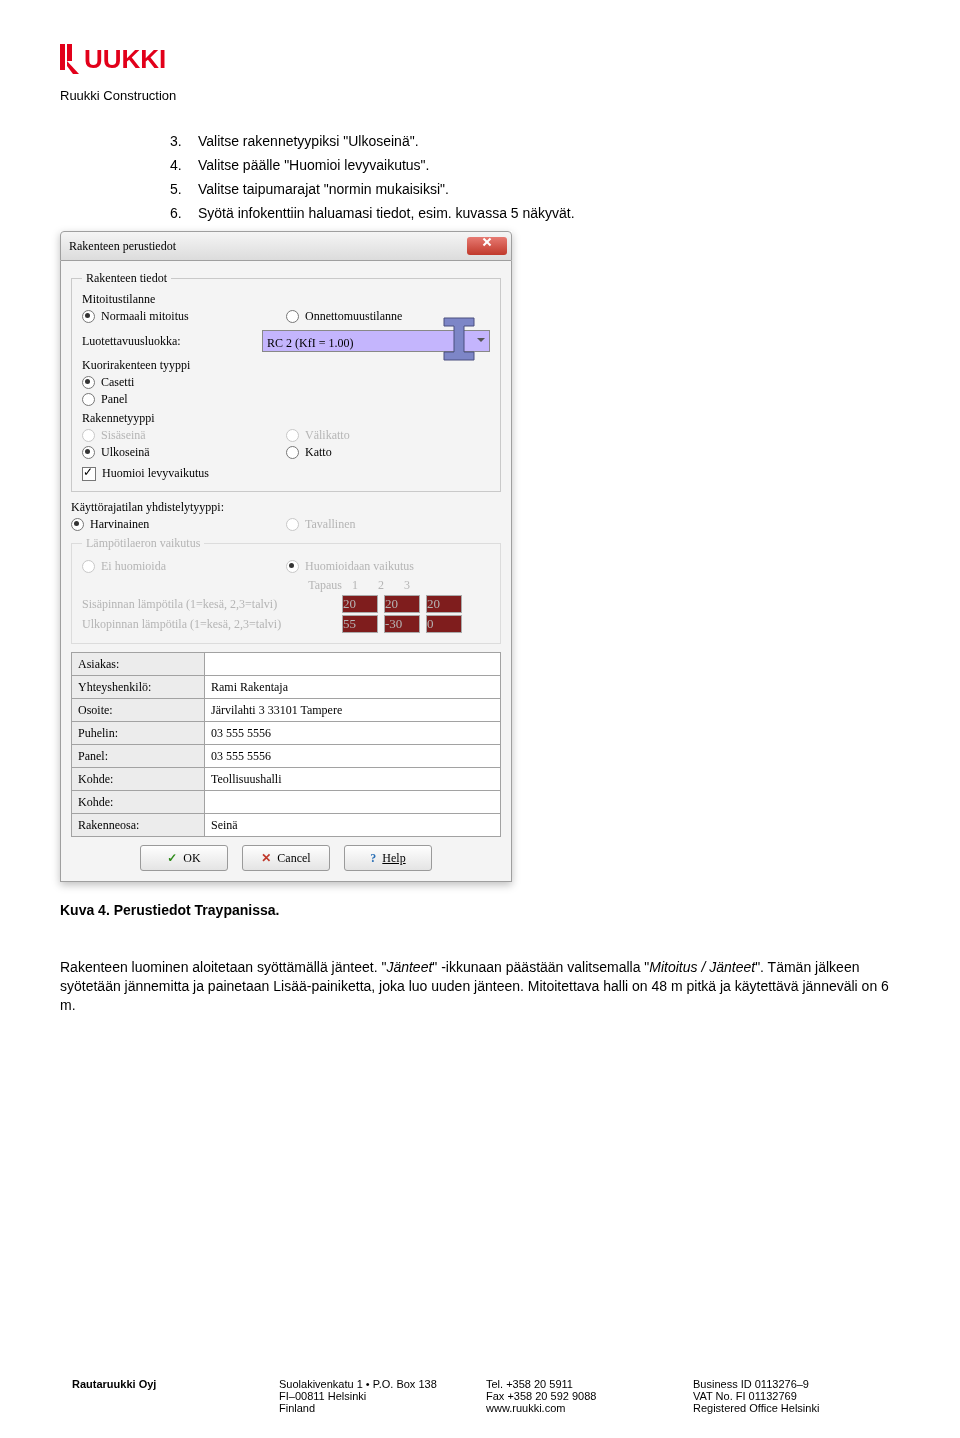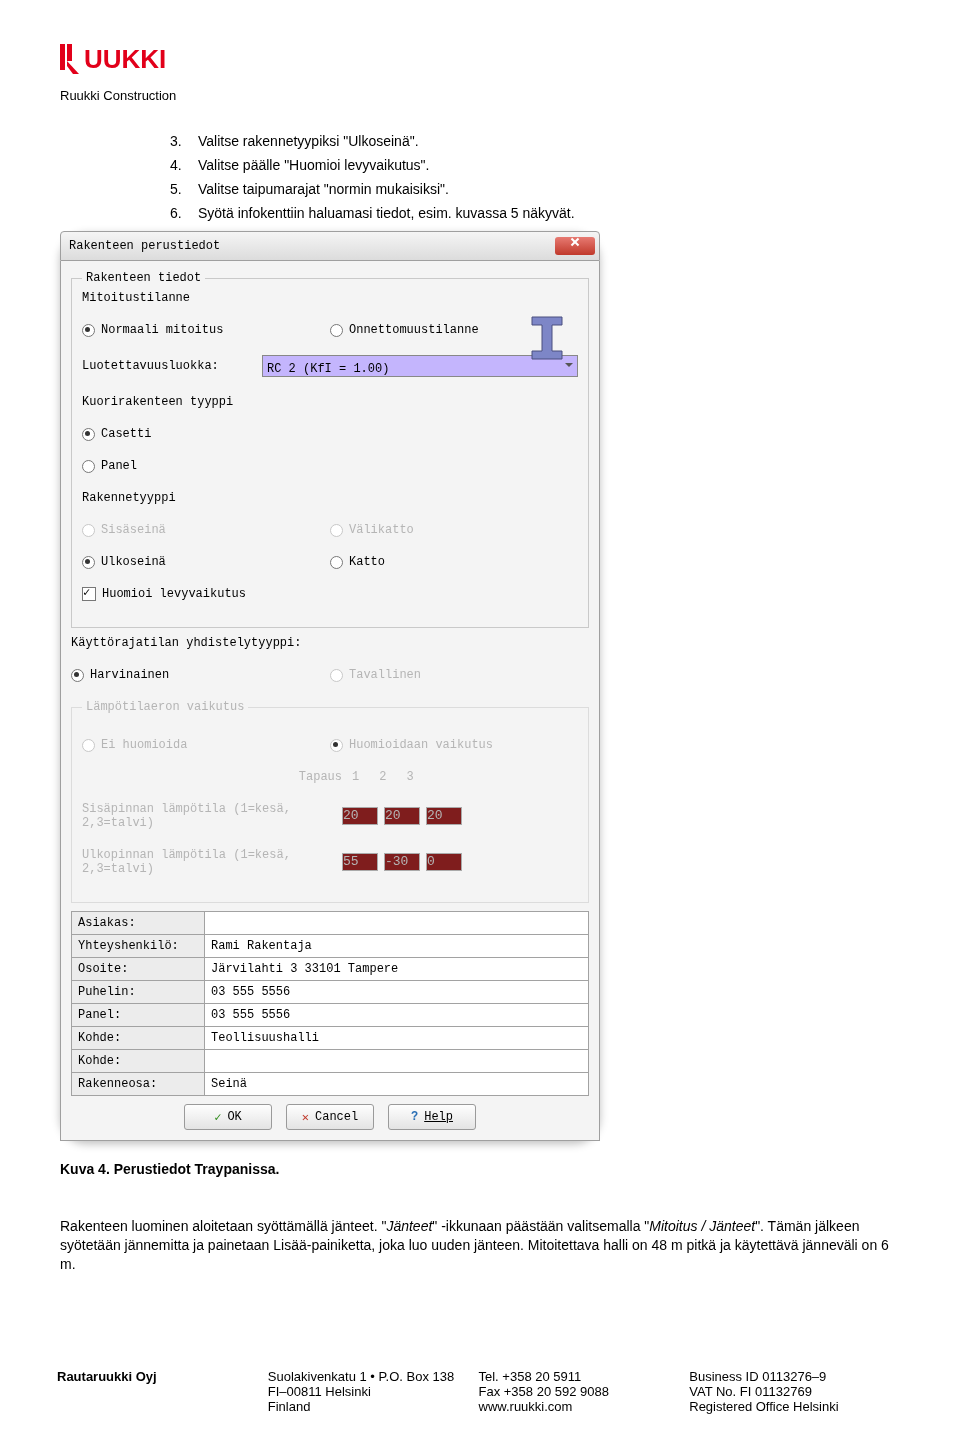--- a/index.html
+++ b/index.html
@@ -25,27 +25,26 @@
     font-size: 14px;
   }
   .list { margin-bottom: 10px; }
   .list-row { display: flex; margin-bottom: 8px; }
   .list-num { width: 28px; }
   .bold { font-weight: bold; }
 
   
   .shot {
     margin-left: 0;
-    width: 540px;
+    width: 452px;
     margin-top: 10px;
     box-shadow: 0 3px 8px rgba(0,0,0,0.25);
-    font-family: Liberation Mono, monospace;
+    font-family: Liberation Serif, serif;
     font-size: 12px;
     color: #000;
-    border-radius: 26px;
   }
   .titlebar {
     display: flex;
     align-items: center;
     height: 28px;
     background: linear-gradient(#f5f5f5,#dcdcdc);
     border: 1px solid #9f9f9f;
     border-top-left-radius: 4px;
     border-top-right-radius: 4px;
     padding: 0 4px 0 8px;
@@ -69,21 +68,21 @@
     padding: 6px 10px 10px 10px;
   }
   fieldset {
     border: 1px solid #c9c9c9;
     margin: 4px 0 8px 0;
     padding: 6px 10px 8px 10px;
     position: relative;
   }
   fieldset.ghost { color:#b5b5b5; border-color:#dcdcdc;}
   legend { padding: 0 4px; background:#f4f4f4; }
-  .row { display:flex; align-items:center; margin:18px 0; }
+  .row { display:flex; align-items:center; margin:2px 0; }
   .half { width: 50%; }
   .radio { display:inline-flex; align-items:center; gap:6px; }
   .rdot {
     width:11px; height:11px; border-radius:50%;
     border:1px solid #777; background:#fff; position:relative; display:inline-block;
   }
   .rdot.sel::after{
     content:""; position:absolute; left:2px; top:2px; width:5px; height:5px;
     border-radius:50%; background:#333;
   }
@@ -128,22 +127,22 @@
   .beam svg { width:46px; height:46px;}
 
   
   .caption { font-weight:bold; font-size:14px; margin:20px 0 40px 0;}
   .h2 { font-weight:bold; font-size:15px; margin-bottom:18px;}
   .para { font-size:14px; line-height:1.35;}
   .ital { font-style:italic;}
 
   
   .footer {
-    position:absolute; left:57px; right:60px; bottom:24px;
-    font-size:13px; color:#000;
+    position:absolute; left:72px; right:60px; bottom:24px;
+    font-size:11px; color:#000;
     display:flex;
   }
   .fc { flex:1;}
 </style>
 </head>
 <body>
 
 <div class="page">
 
   <div class="logo">

